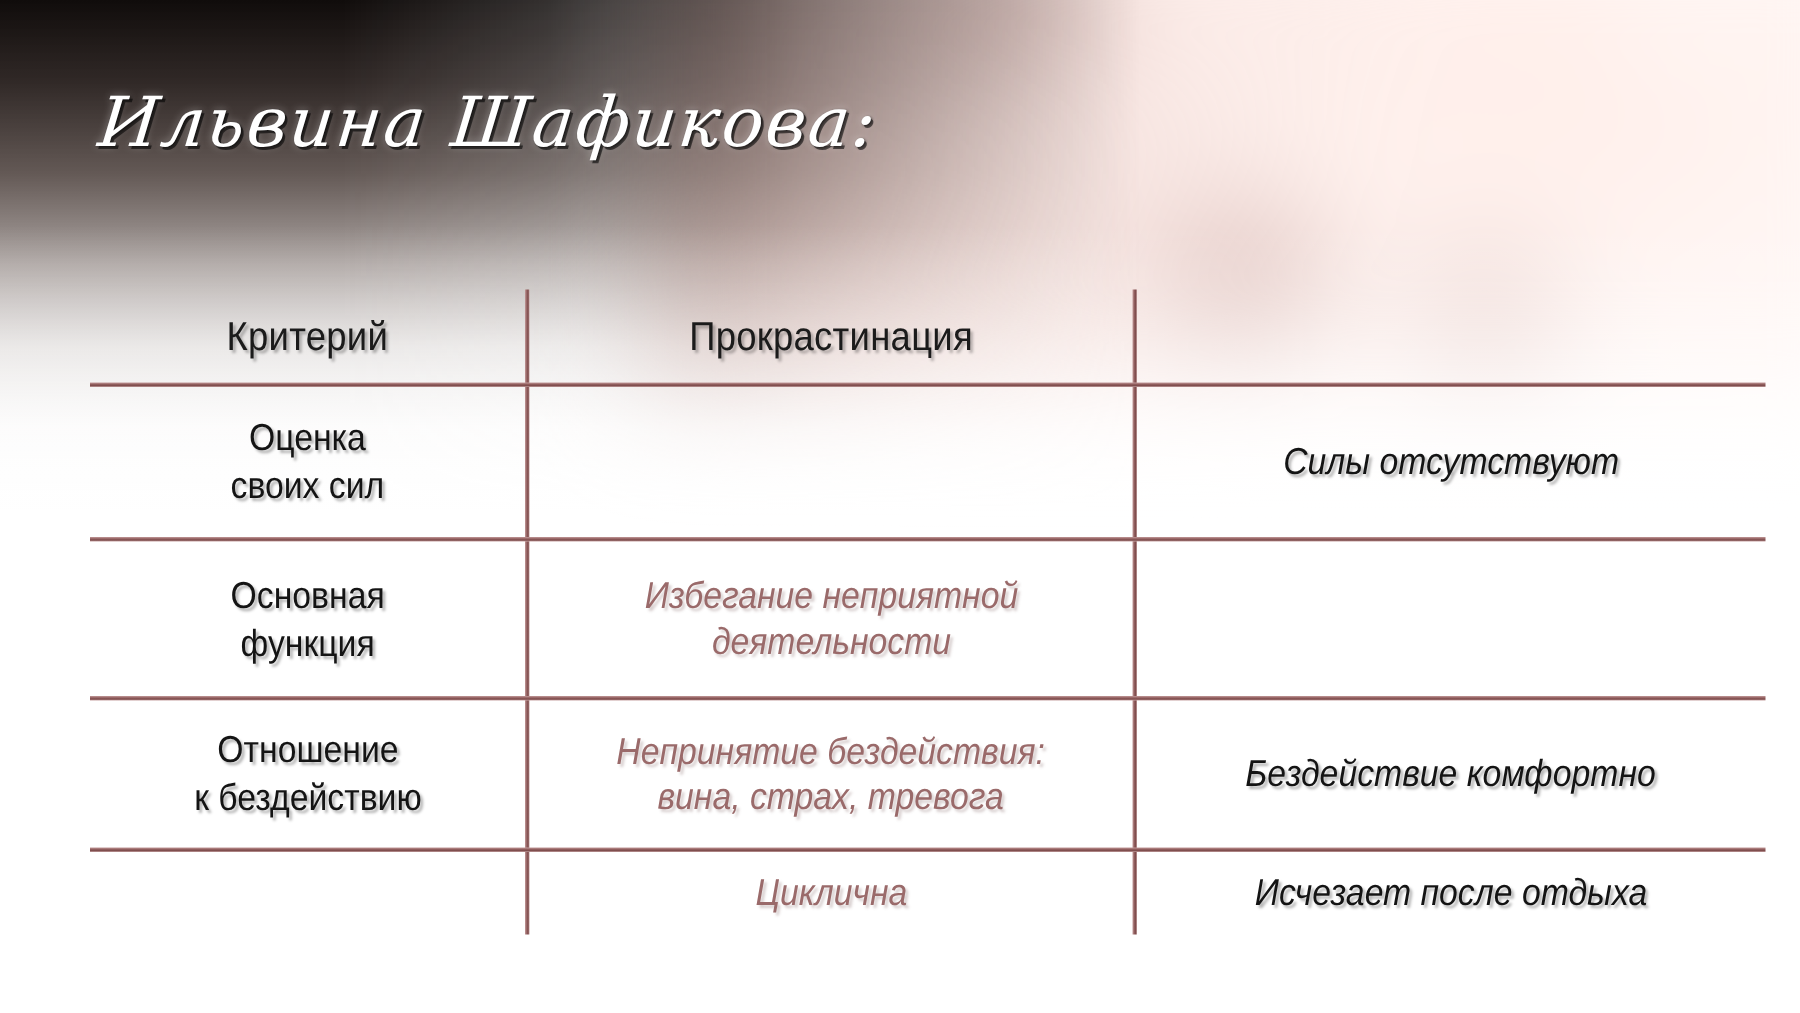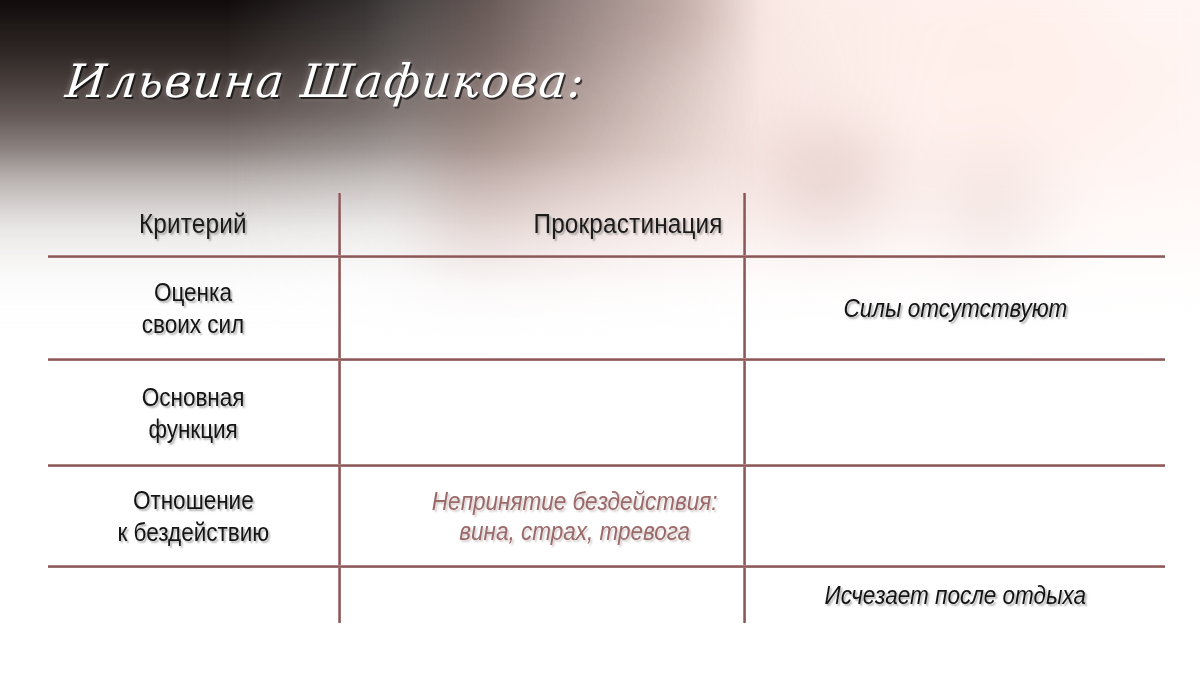--- a/index.html
+++ b/index.html
@@ -91,21 +91,21 @@
        2px 2px 0 rgba(0,0,0,.55),
        1px 1px 2px rgba(0,0,0,.6),
        0 0 6px rgba(255,255,255,.35);
     white-space: nowrap;
     transform: skewX(-6deg);
   }
 
   
   .table {
     position: absolute;
-    left: 48px;
+    left: 60px;
     top: 193px;
     width: 1117px;
     height: 430px;
   }
 
   .grid-h {
     position: absolute;
     left: 0;
     width: 1117px;
     height: 3px;
@@ -124,21 +124,21 @@
     display: flex;
     align-items: center;
     justify-content: center;
     text-align: center;
     box-sizing: border-box;
     padding: 0 10px;
   }
   .cell .txt { display: block; }
 
   .col-a { left: 0px;   width: 290px; }
-  .col-b { left: 293px; width: 402px; justify-content: flex-end; }
+  .col-b { left: 293px; width: 402px; }
   .col-c { left: 698px; width: 419px; }
 
   .r-head { top: 0px;   height: 62px; }
   .r1     { top: 65px;  height: 100px; }
   .r2     { top: 168px; height: 103px; }
   .r3     { top: 274px; height: 98px; }
   .r4     { top: 375px; height: 55px; }
 
   .t-head {
     font-family: "Liberation Sans", sans-serif;
@@ -214,26 +214,35 @@
     <div class="cell col-a r1">
       <span class="txt t-crit">Оценка<br>своих сил</span>
     </div>
     <div class="cell col-c r1">
       <span class="txt t-lazy">Силы отсутствуют</span>
     </div>
 
     <div class="cell col-a r2">
       <span class="txt t-crit">Основная<br>функция</span>
     </div>
+    <div class="cell col-b r2">
+      <span class="txt t-proc">Избегание неприятной<br>деятельности</span>
+    </div>
 
     <div class="cell col-b r3">
       <span class="txt t-proc">Непринятие бездействия:<br>вина, страх, тревога</span>
     </div>
     <div class="cell col-a r3">
       <span class="txt t-crit">Отношение<br>к бездействию</span>
     </div>
-
+    <div class="cell col-c r3">
+      <span class="txt t-lazy">Бездействие комфортно</span>
+    </div>
+
+    <div class="cell col-b r4">
+      <span class="txt t-proc">Циклична</span>
+    </div>
     <div class="cell col-c r4">
       <span class="txt t-lazy">Исчезает после отдыха</span>
     </div>
 
   </div>
 </div>
 
 </body></html>

